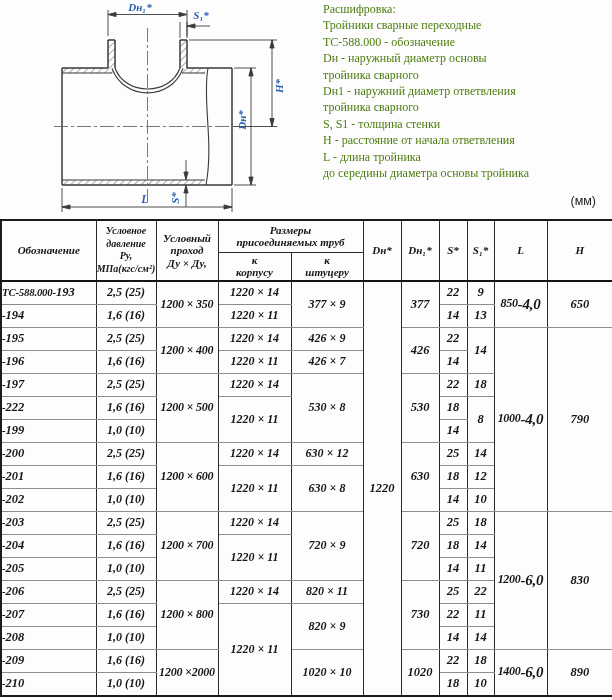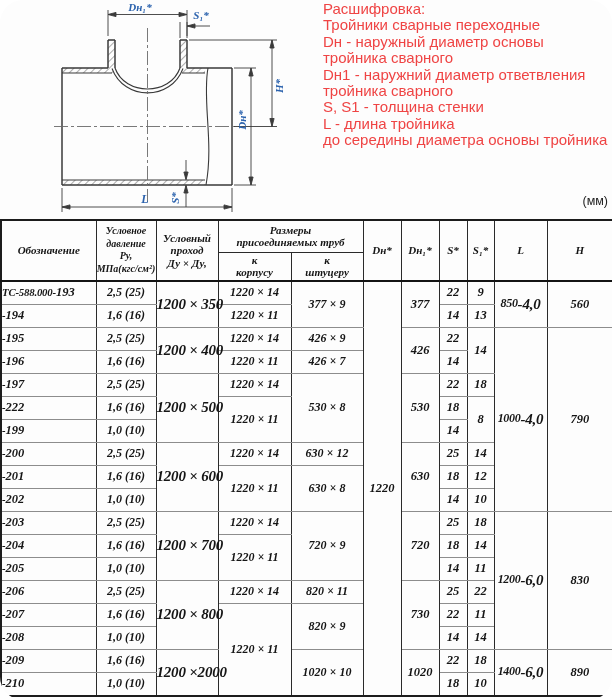--- a/index.html
+++ b/index.html
@@ -1,44 +1,44 @@
 <!DOCTYPE html>
 <html><head>
 <meta charset="utf-8">
 <style>
   html,body{margin:0;padding:0;background:#ffffff;}
   .page{position:relative;width:612px;height:700px;background:#fdfdfd;overflow:hidden;
-        font-family:"Liberation Sans",sans-serif;border-radius:23px;}
+        font-family:"Liberation Sans",sans-serif;}
 
   
-  .legend{position:absolute;left:323px;top:1px;width:289px;color:#ef4444;
-          font-size:15px;line-height:16.4px;font-weight:500;}
+  .legend{position:absolute;left:323px;top:1px;width:289px;color:#4d7c0f;
+          font-size:12px;line-height:16.4px;font-weight:500;font-family:Liberation Serif, serif;}
   .legend-line{white-space:nowrap;}
-  .units-note{position:absolute;top:194px;right:4px;font-size:12.5px;color:#222;}
+  .units-note{position:absolute;top:194px;right:16px;font-size:12.5px;color:#222;}
 
   
   .drawing{position:absolute;left:0;top:0;}
 
   
   table.spec{position:absolute;left:0;top:219px;width:612px;border-collapse:collapse;
              table-layout:fixed;font-family:"Liberation Serif",serif;font-style:italic;
              color:#151515;border:2px solid #1c1c1c;}
   .spec th{border:1.6px solid #2a2a2a;font-weight:600;font-size:11px;line-height:12.5px;
            white-space:pre-line;text-align:center;vertical-align:middle;padding:1px 0;}
   .spec thead{border-bottom:2.4px solid #141414;}
   .spec td{border-left:1.6px solid #2a2a2a;border-right:1.6px solid #2a2a2a;
            border-top:1px solid #8d8d8d;border-bottom:1px solid #8d8d8d;
            height:22px;text-align:center;vertical-align:middle;font-weight:700;
            font-size:12.5px;white-space:nowrap;padding:0;}
   .spec tr.h1{height:32px;} .spec tr.h2{height:27px;}
   td.col-des{text-align:left;padding-right:7px;}
   .des-prefix{font-size:10.8px;font-weight:600;letter-spacing:-0.2px;}
   .des-num{font-size:12.5px;font-weight:700;}
   td.col-pressure{font-size:12px;}
-  td.col-du{font-size:15px;letter-spacing:-0.2px;margin-left:12px;}
+  td.col-du{font-size:12px;letter-spacing:-0.2px;margin-left:12px;}
   td.col-korp,td.col-shtu{font-size:12px;}
   td.col-l{font-size:12px;letter-spacing:-0.3px;}
   .tol{font-size:15px;vertical-align:-2px;letter-spacing:-0.2px;}
   svg text{font-family:"Liberation Serif",serif;font-style:italic;font-weight:bold;}
 </style>
 </head>
 <body>
 
 <div class="page">
 
@@ -103,25 +103,27 @@
       <text transform="translate(283,86) rotate(-90)">H*</text>
       <text transform="translate(246,120) rotate(-90)">Dн*</text>
       <text transform="translate(179,198) rotate(-90)">S*</text>
       <text x="145" y="203" font-size="12">L</text>
     </g>
   </svg>
 
   <div class="legend" id="legend-lines">
       <div class="legend-line">Расшифровка:</div>
       <div class="legend-line">Тройники сварные переходные</div>
+      <div class="legend-line">ТС-588.000 - обозначение</div>
       <div class="legend-line">Dн - наружный диаметр основы</div>
       <div class="legend-line">тройника сварного</div>
       <div class="legend-line">Dн1 - наружний диаметр ответвления</div>
       <div class="legend-line">тройника сварного</div>
       <div class="legend-line">S, S1 - толщина стенки</div>
+      <div class="legend-line">H - расстояние от начала ответвления</div>
       <div class="legend-line">L - длина тройника</div>
       <div class="legend-line">до середины диаметра основы тройника</div>
     </div>
 
   <div class="units-note">(мм)</div>
 
   <table class="spec">
     <colgroup>
       <col style="width:95px">
         <col style="width:60px">
@@ -166,21 +168,21 @@
           <td class="col-des"><span class="des-prefix">ТС-588.000-</span><span class="des-num">193</span></td>
           <td class="col-pressure">2,5 (25)</td>
           <td class="col-du" rowspan="2">1200 × 350</td>
           <td class="col-korp">1220 × 14</td>
           <td class="col-shtu" rowspan="2">377 × 9</td>
           <td class="col-dn" rowspan="18">1220</td>
           <td class="col-dn1" rowspan="2">377</td>
           <td class="col-s">22</td>
           <td class="col-s1">9</td>
           <td class="col-l" rowspan="2"><span>850</span><span class="tol">-4,0</span></td>
-          <td class="col-h" rowspan="2">560</td>
+          <td class="col-h" rowspan="2">650</td>
         </tr>
         <tr>
           <td class="col-des"><span class="des-prefix">-</span><span class="des-num">194</span></td>
           <td class="col-pressure">1,6 (16)</td>
           <td class="col-korp">1220 × 11</td>
           <td class="col-s">14</td>
           <td class="col-s1">13</td>
         </tr>
         <tr>
           <td class="col-des"><span class="des-prefix">-</span><span class="des-num">195</span></td>

